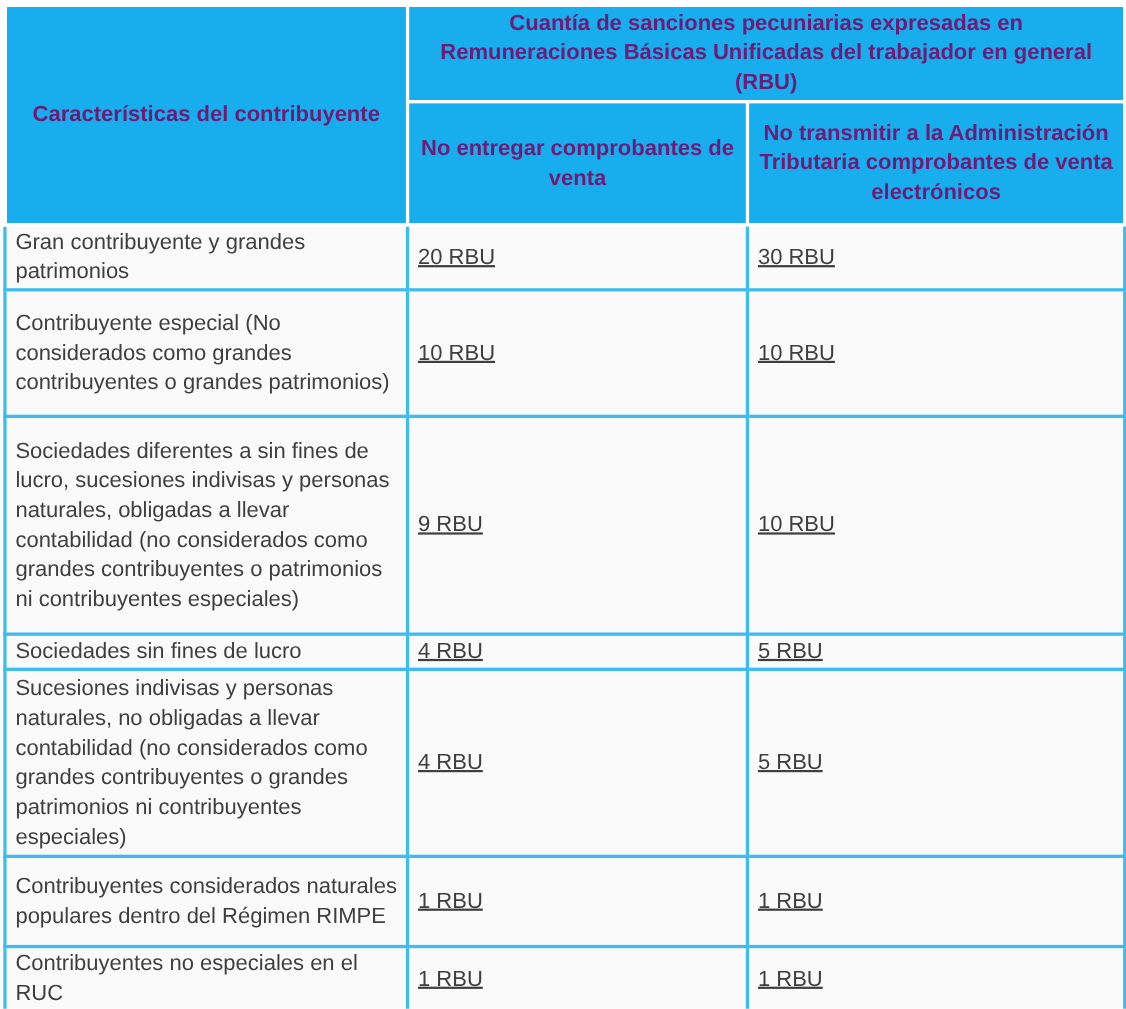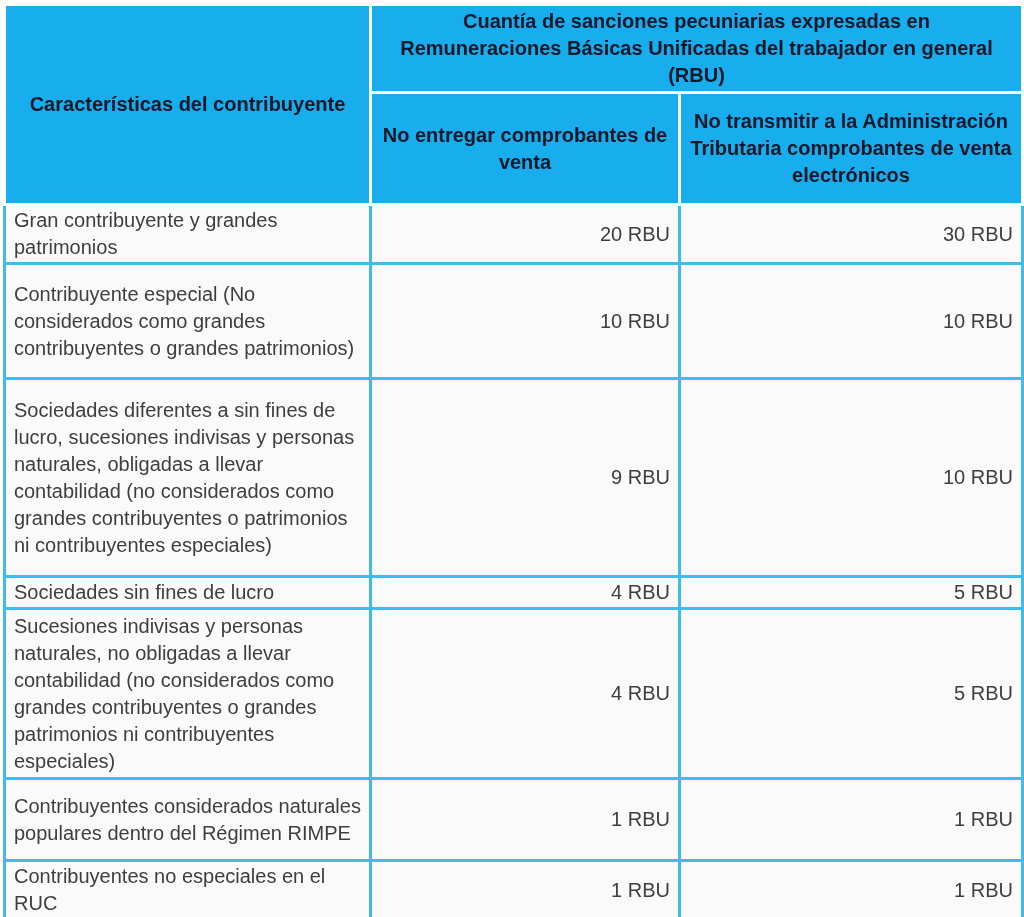--- a/index.html
+++ b/index.html
@@ -23,35 +23,35 @@
   table.sanctions td, table.sanctions th {
     box-sizing: border-box;
     font-size: 20px;
     line-height: 27px;
     vertical-align: middle;
     overflow: hidden;
   }
   
   table.sanctions th {
     background: #18ADEC;
-    color: #0f172a;
+    color: #701a75;
     font-weight: bold;
     text-align: center;
     border: 3px solid #ffffff;
     padding: 2px 8px;
   }
   
   table.sanctions td {
     background: #FAFAFA;
     color: #3E3E3E;
     border: 3px solid #3EBBEF;
     padding: 1px 8px;
   }
   td.label-cell { text-align: left; }
-  td.value-cell { text-align: right; padding: 1px 4px; }
+  td.value-cell { text-align: left; padding: 1px 4px; text-decoration: underline; }
   
   table.sanctions { border: 3px solid #3EBBEF; }
 </style>
 </head>
 <body>
 
 <div class="page">
   <table class="sanctions">
     <colgroup>
       <col style="width:366px">

